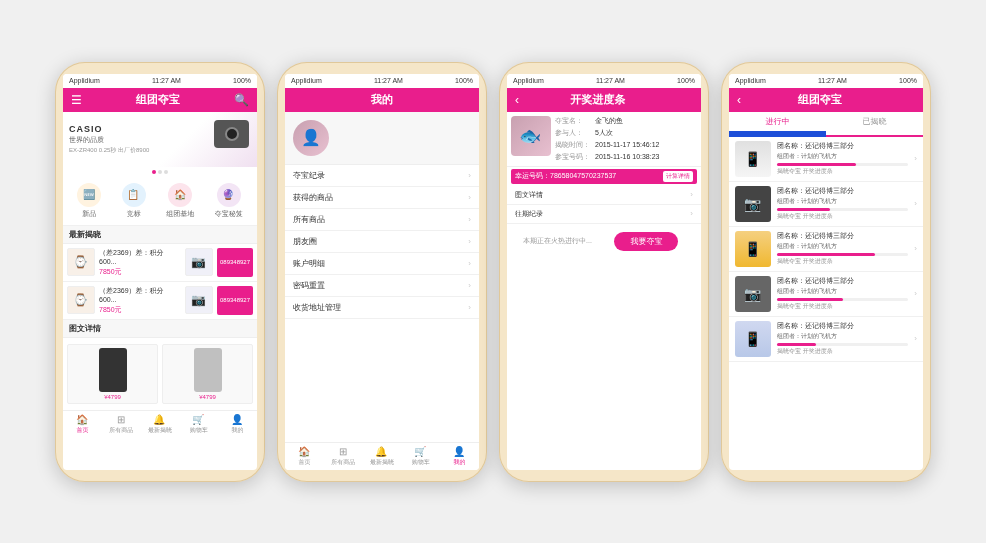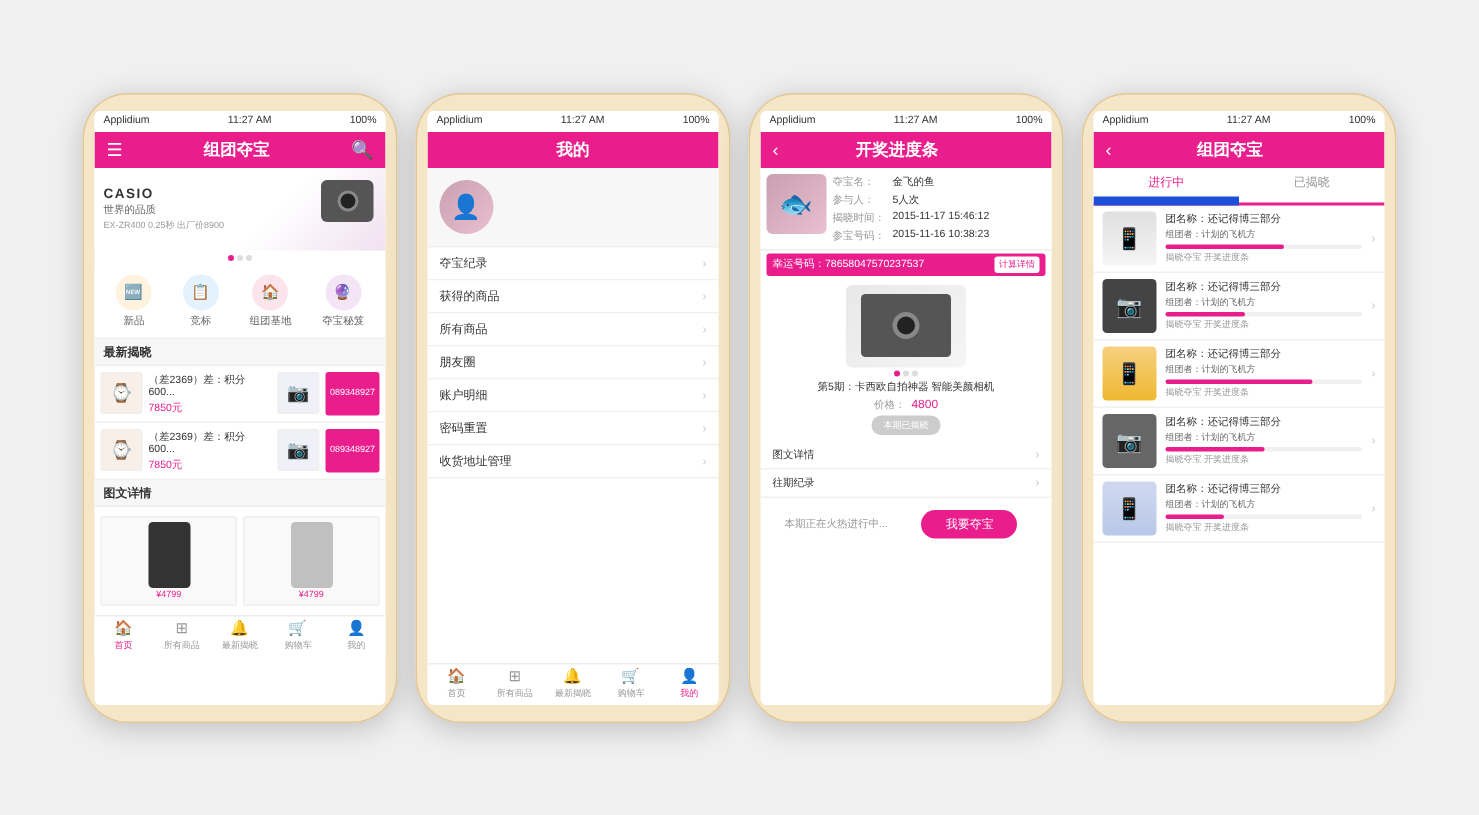--- a/index.html
+++ b/index.html
@@ -728,38 +728,20 @@
             <span style="font-size:7px;color:#333;">2015-11-16 10:38:23</span>
           </div>
         </div>
       </div>
 
       <div class="winner-row">
         <span>幸运号码：78658047570237537</span>
         <button class="calc-btn">计算详情</button>
       </div>
 
-      <div class="product-showcase">
-        <div class="casio-product">
-          <div class="casio-product-inner">
-            <div class="casio-product-lens"></div>
-          </div>
-        </div>
-        <div style="display:flex;gap:2px;justify-content:center;margin:2px 0;">
-          <div class="dot active"></div>
-          <div class="dot"></div>
-          <div class="dot"></div>
-        </div>
-        <div class="product-name-big">第5期：卡西欧自拍神器 智能美颜相机</div>
-        <div style="display:flex;gap:4px;align-items:center;">
-          <span style="font-size:7px;color:#999;">价格：</span>
-          <span class="product-price-big">4800</span>
-        </div>
-        <button class="see-btn">本期已揭晓</button>
-      </div>
 
       <div class="link-row">
         <span class="link-label">图文详情</span>
         <span class="link-arrow">›</span>
       </div>
       <div class="link-row">
         <span class="link-label">往期纪录</span>
         <span class="link-arrow">›</span>
       </div>
       <div style="display:flex;justify-content:flex-start;align-items:center;padding:4px 8px;">

